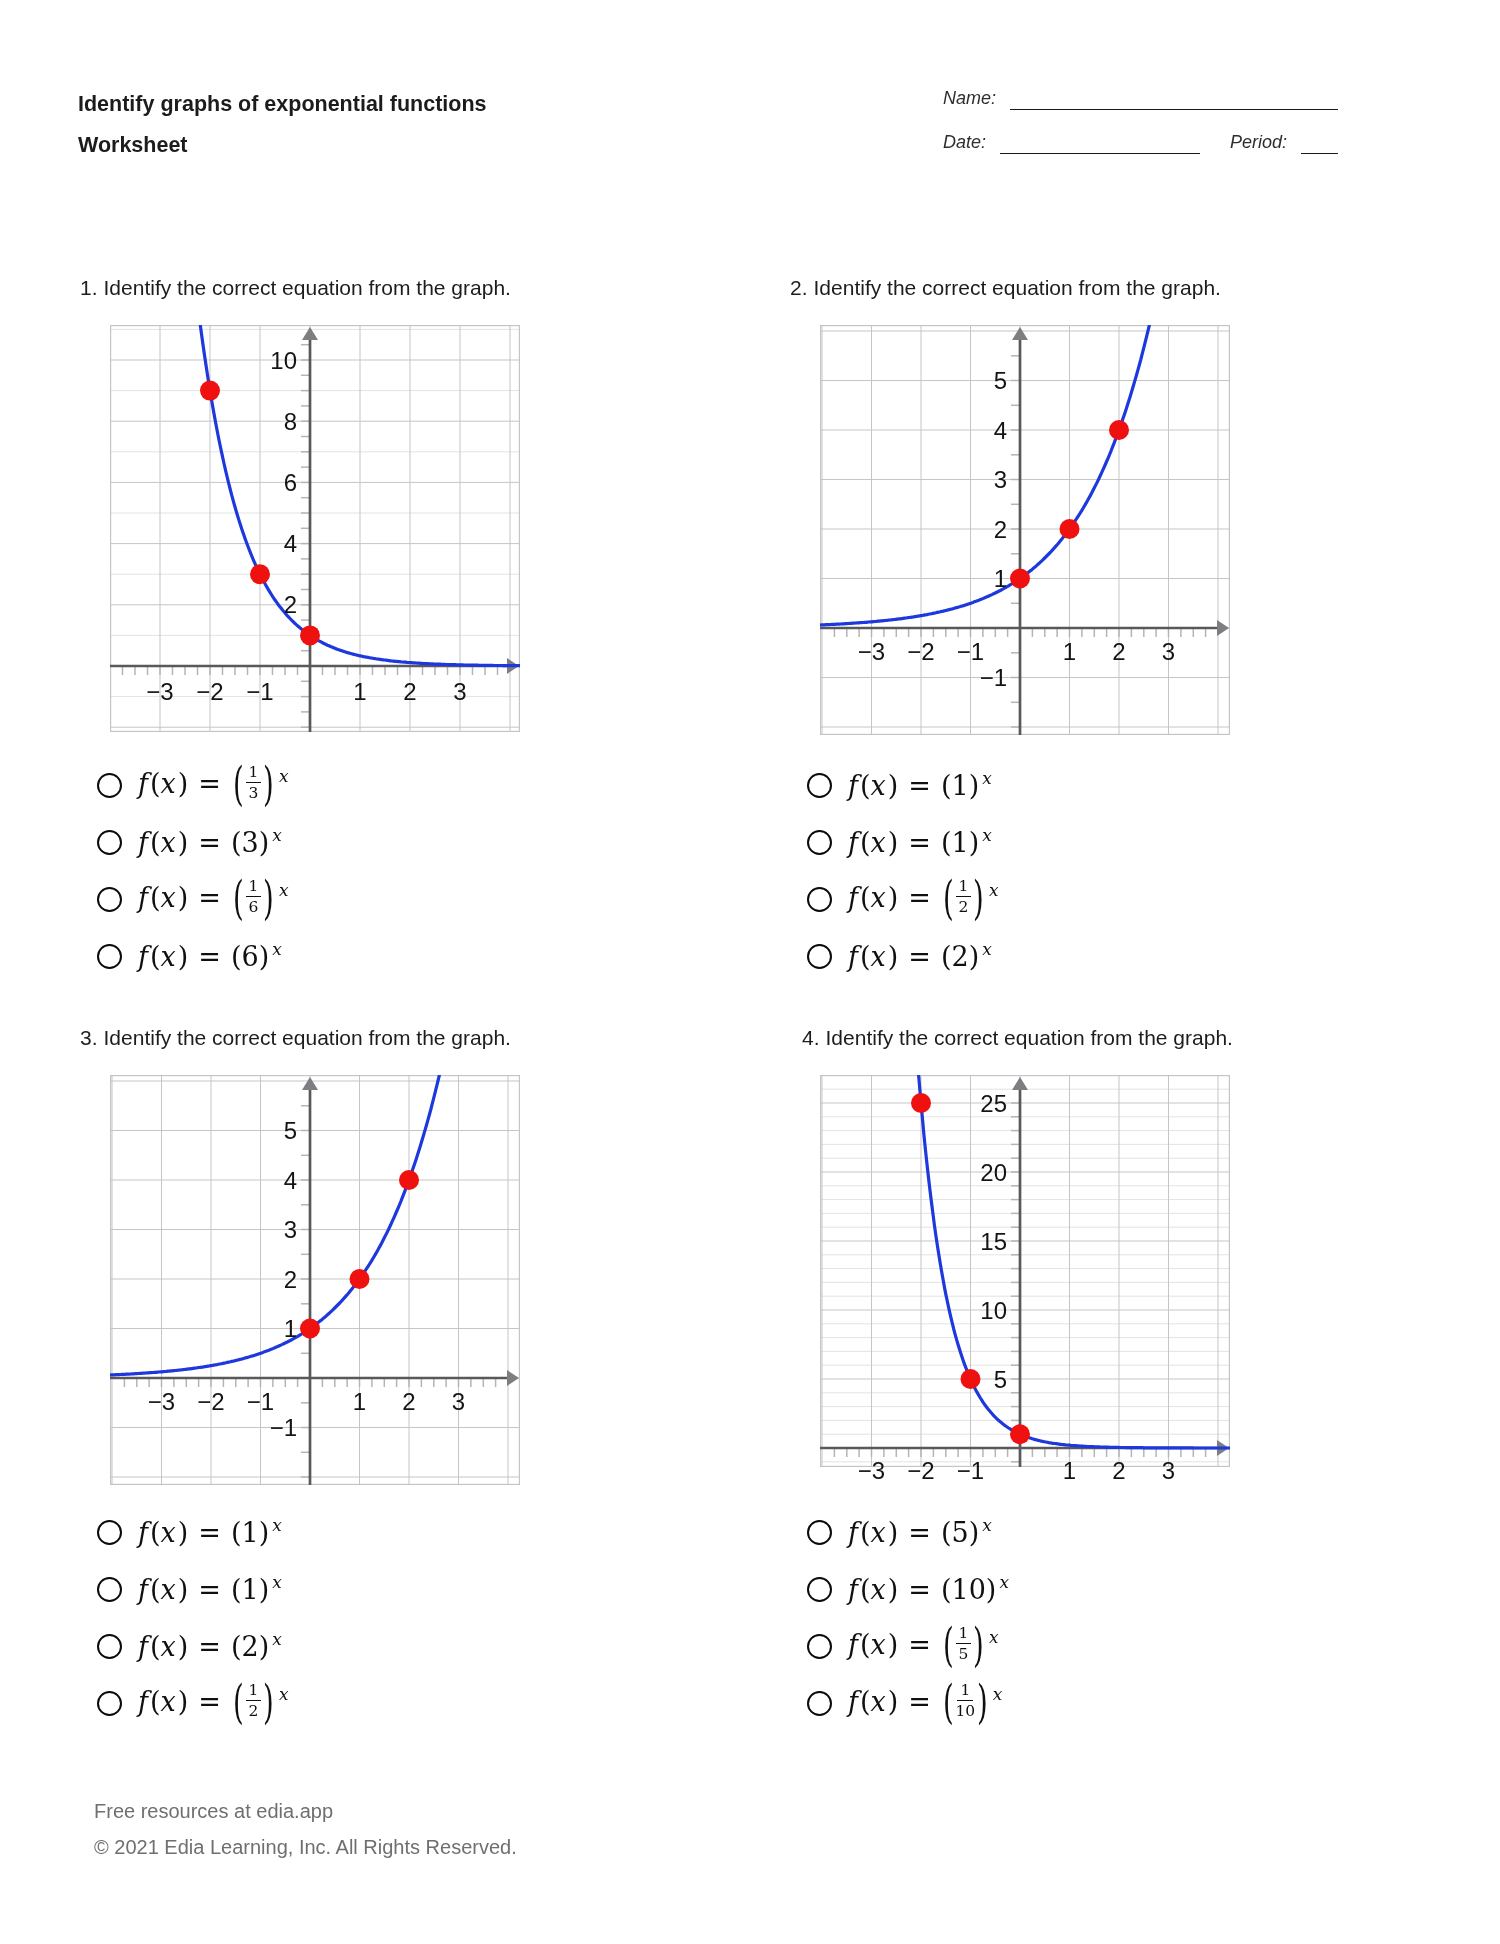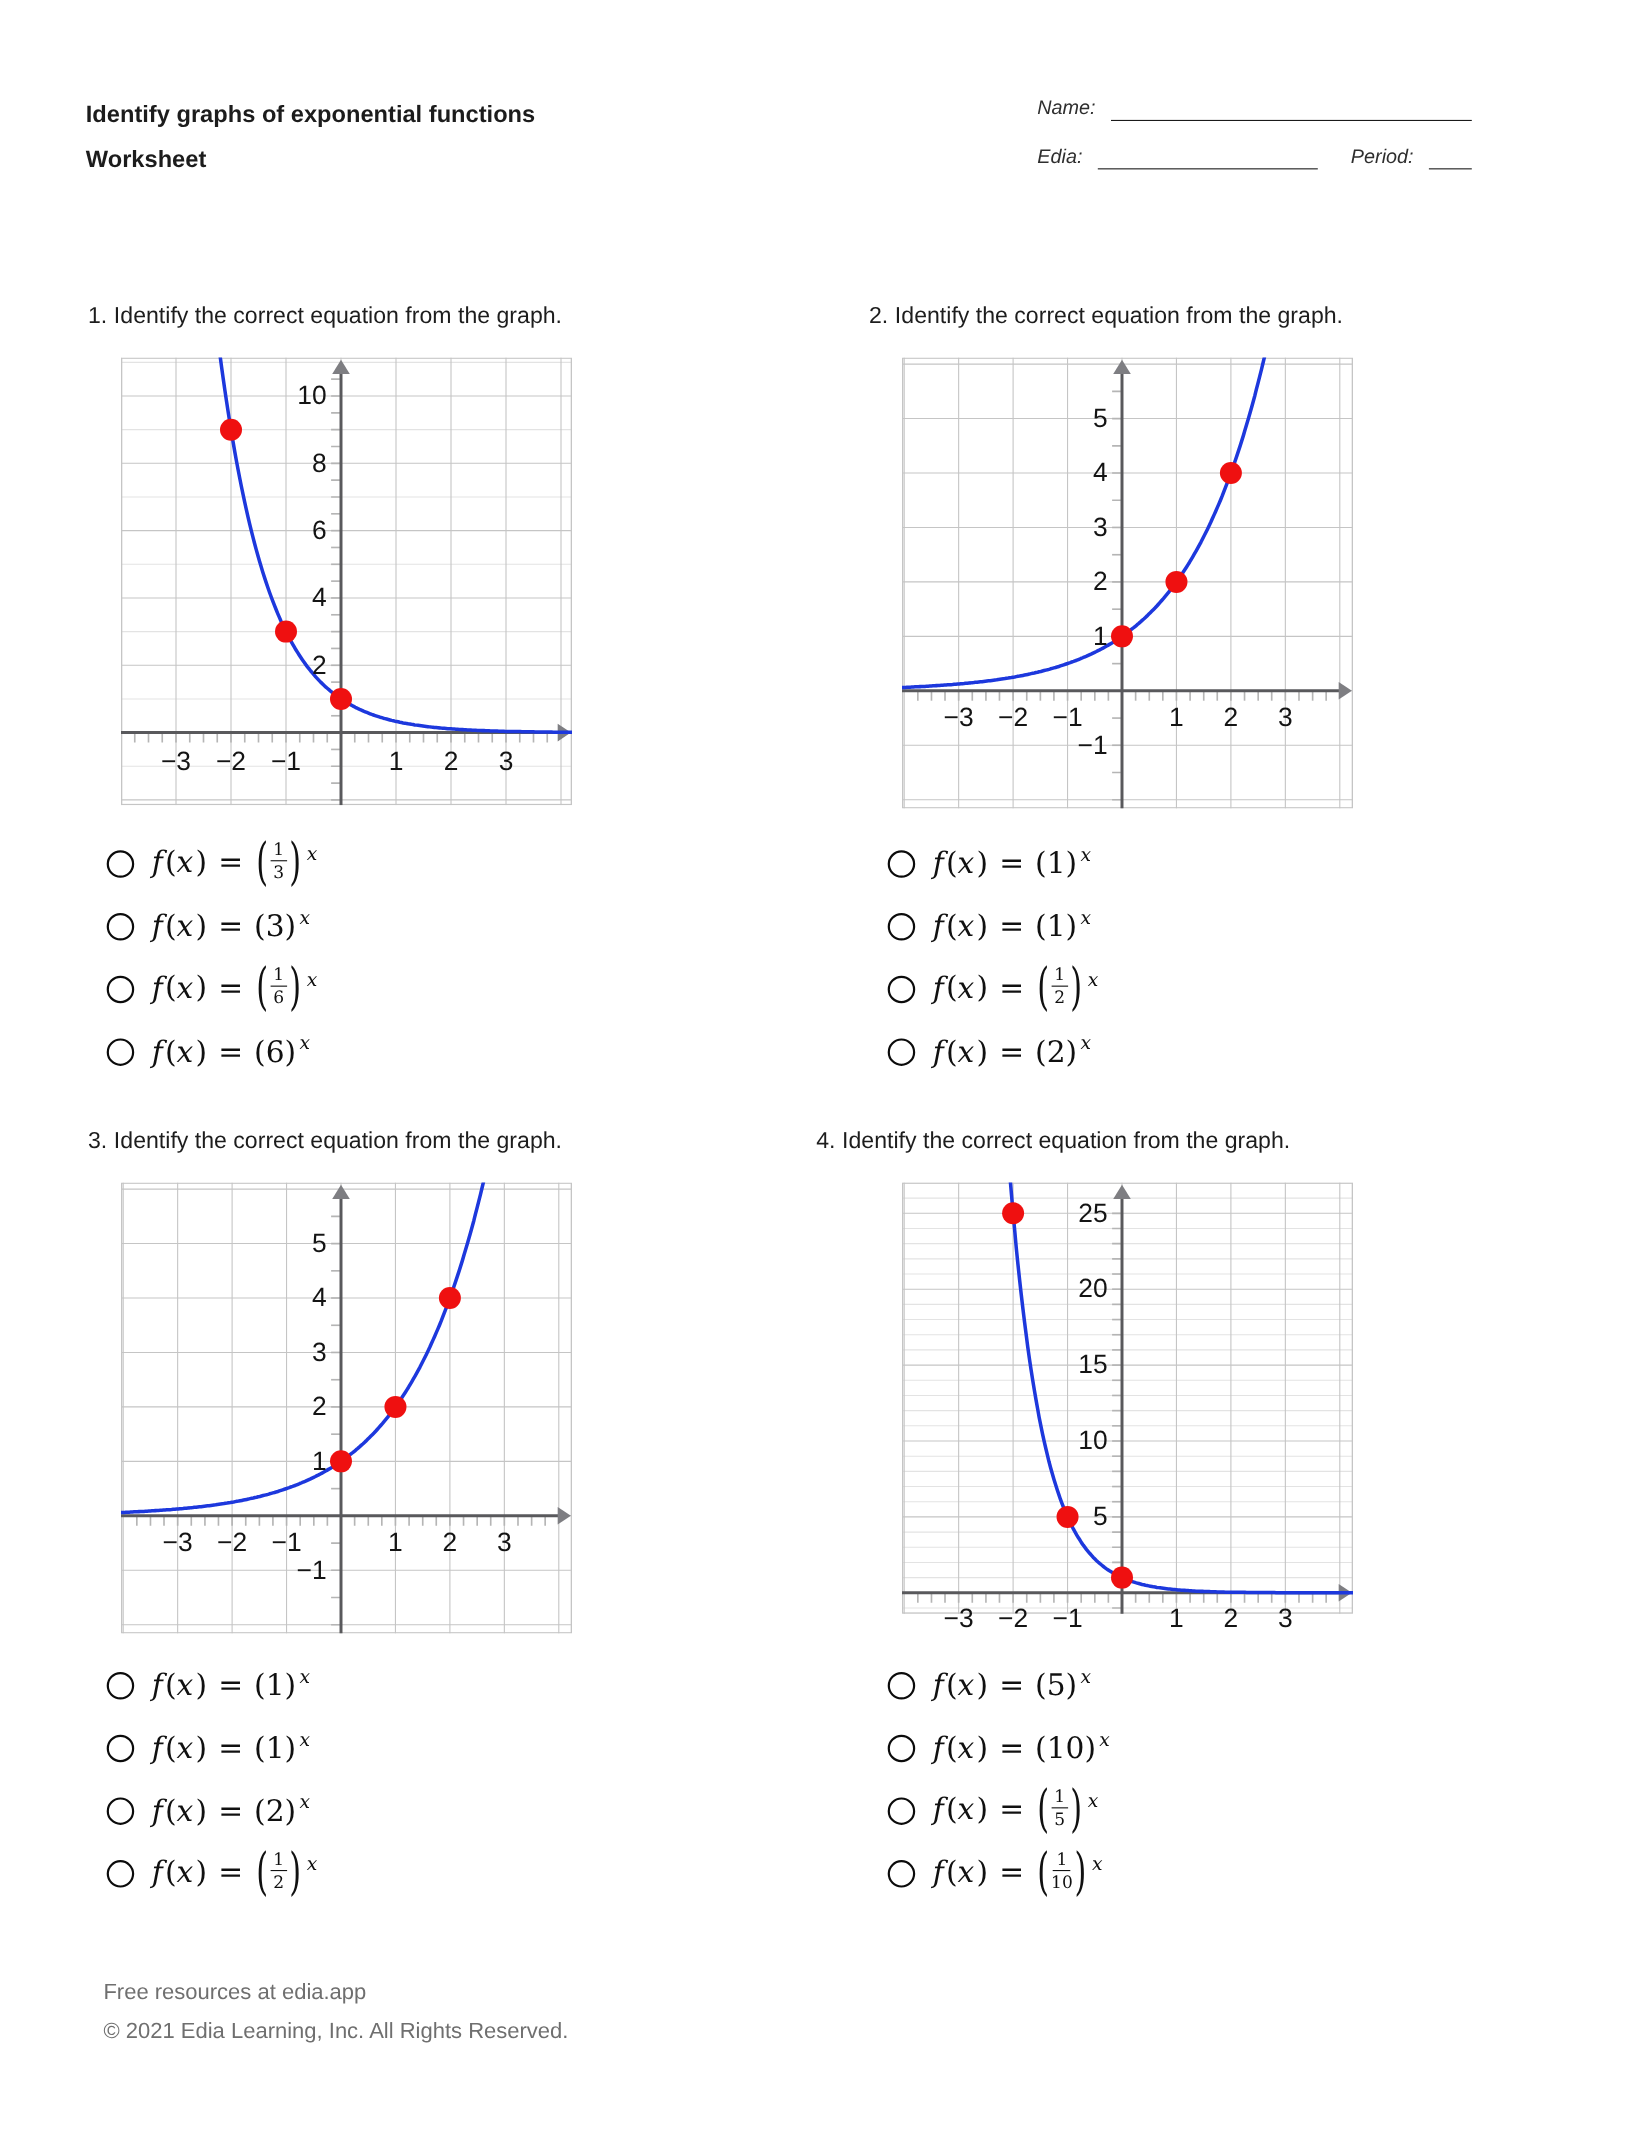--- a/index.html
+++ b/index.html
@@ -39,21 +39,21 @@
   <div class="title-block">
     <div>Identify graphs of exponential functions</div>
     <div>Worksheet</div>
   </div>
 
   <div class="hdr-row" style="left:943px;top:88px;">
     <span class="hdr-label">Name:</span>
     <span class="fill-line" style="width:392px;margin-left:14px;"></span>
   </div>
   <div class="hdr-row" style="left:943px;top:132px;">
-    <span class="hdr-label">Edia:</span>
+    <span class="hdr-label">Date:</span>
     <span class="fill-line" style="width:200px;margin-left:14px;"></span>
     <span class="hdr-label" style="margin-left:30px;">Period:</span>
     <span class="fill-line" style="width:96px;margin-left:14px;"></span>
   </div>
 
   <div class="q-heading" style="left:80px;top:276px;">
     <span class="qnum">1.</span><span>Identify the correct equation from the graph.</span>
   </div>
   <svg class="graph" style="left:110px;top:325px;" width="410" height="407">
       <g>
@@ -413,21 +413,21 @@
       </div>
       <div class="opt-row">
         <span class="radio"></span>
         <span class="math"><span class="it">f</span><span class="up">(</span><span class="it">x</span><span class="up">)</span><span class="eq">=</span><span class="tallp">(</span><span class="frac">
             <span class="num">1</span>
             <span class="den">2</span>
           </span><span class="tallp">)</span><span class="sx">x</span></span>
       </div>
     </div>
 
-  <div class="q-heading" style="left:742px;top:1026px;">
+  <div class="q-heading" style="left:802px;top:1026px;">
     <span class="qnum">4.</span><span>Identify the correct equation from the graph.</span>
   </div>
   <svg class="graph" style="left:820px;top:1075px;" width="410" height="422">
       <g>
         <line x1="0" y1="386.8" x2="410" y2="386.8" stroke="#e3e3e3" stroke-width="1"></line>
         <line x1="0" y1="373.0" x2="410" y2="373.0" stroke="#c5c5c5" stroke-width="1"></line>
         <line x1="0" y1="359.2" x2="410" y2="359.2" stroke="#e3e3e3" stroke-width="1"></line>
         <line x1="0" y1="345.4" x2="410" y2="345.4" stroke="#e3e3e3" stroke-width="1"></line>
         <line x1="0" y1="331.6" x2="410" y2="331.6" stroke="#e3e3e3" stroke-width="1"></line>
         <line x1="0" y1="317.8" x2="410" y2="317.8" stroke="#e3e3e3" stroke-width="1"></line>

